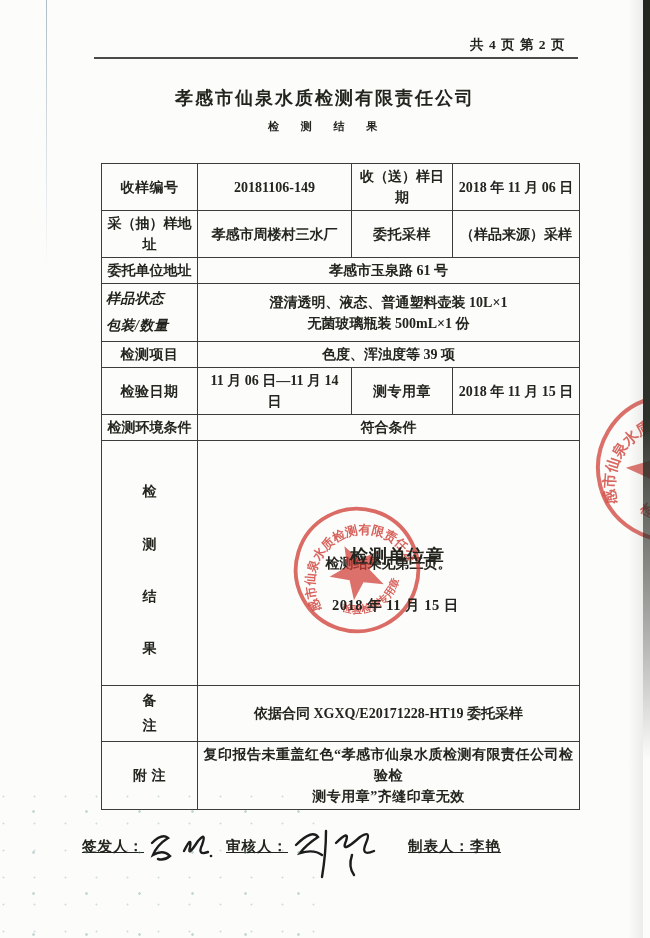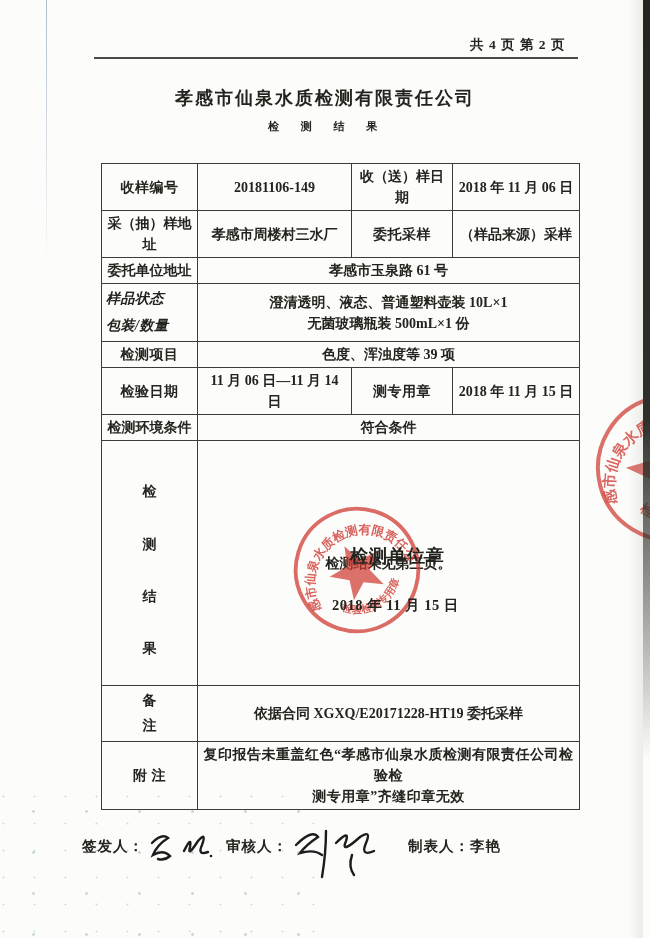--- a/index.html
+++ b/index.html
@@ -64,21 +64,21 @@
 
   
   .edge-seal { position:absolute; left:590px; top:388px; width:160px; height:160px;
     transform:rotate(-14deg); z-index:2; opacity:0.85; }
 
   
   .footer-line { position:absolute; left:82px; top:833px; display:flex;
     align-items:flex-start; font-size:14.5px; font-weight:bold; }
   .footer-line .sep1 { width:10px; } .footer-line .sep2 { width:28px; }
   .sig { margin-top:-8px; }
-  .footer-label { padding-top:4px; letter-spacing:1px; }
+  .footer-label { padding-top:4px; letter-spacing:1px;text-decoration:underline; }
 </style>
 </head>
 <body>
 
 <div class="page">
 
   <div class="left-paper-edge"></div>
   <div class="speckles"></div>
 
   <div class="page-indicator">共 4 页  第 2 页</div>

